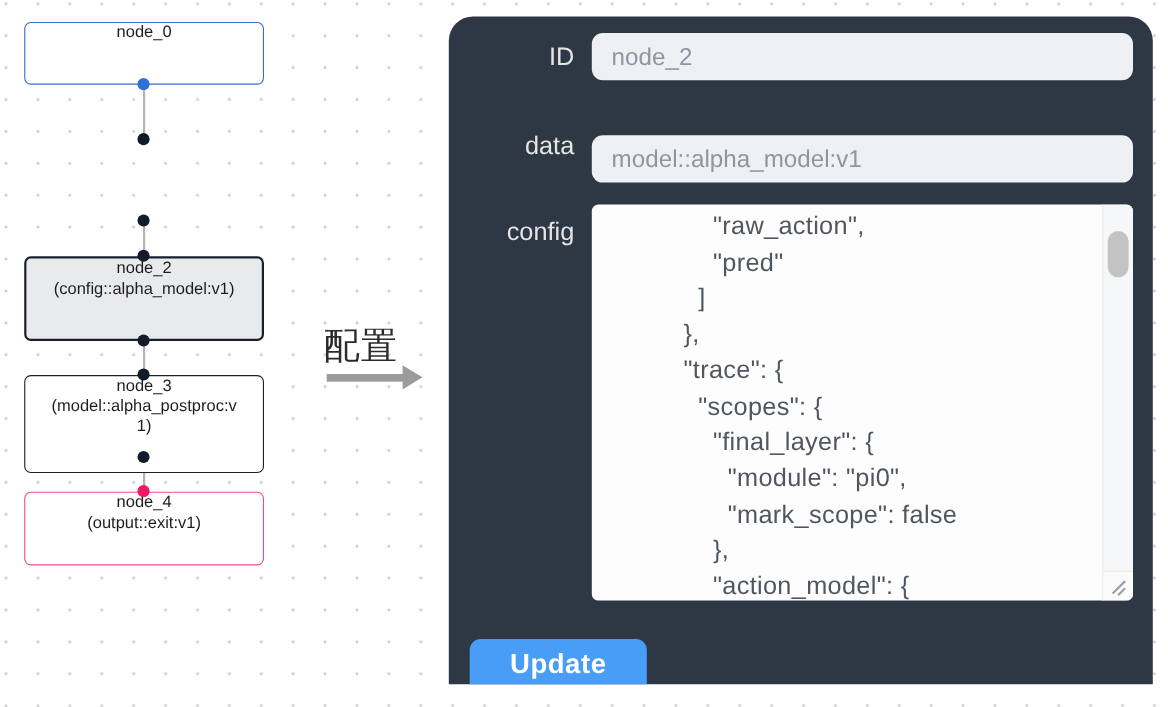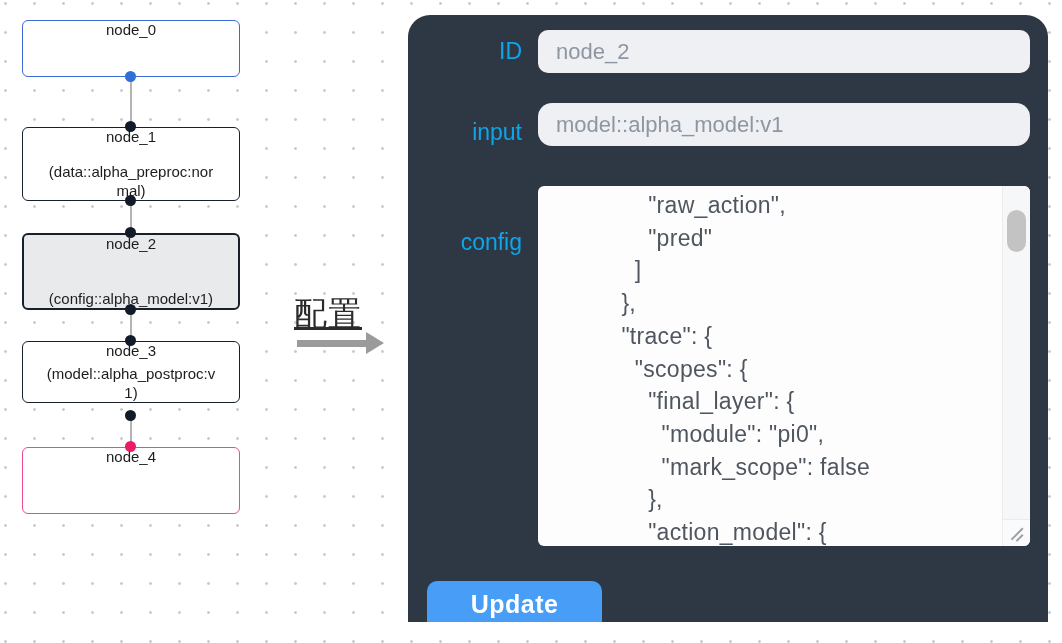--- a/index.html
+++ b/index.html
@@ -13,28 +13,28 @@
     background-size:29px 29px;
     background-position:-9px -11px;
   }
 
   
   .canvas{ position:absolute; inset:0; width:420px; height:643px; }
 
   .node{
     position:absolute; left:22px; width:218px;
     background:#ffffff; border:1.5px solid #18202e; border-radius:6px;
-    display:flex; flex-direction:column; justify-content:space-between; align-items:center;
+    display:flex; flex-direction:column; justify-content:flex-start; align-items:center;
     text-align:center; font-size:15px; line-height:18.5px; color:#1d1d1f; z-index:2;
   }
   .node .ntype{ width:172px; word-break:break-all; }
   .node-0{ top:20px;  height:57px; border-color:var(--accent-blue,#3b6bd0); }
   .node-1{ top:127px; height:74px; }
   .node-2{ top:233px; height:77px; background:#e9eaeb; border-width:2px; }
-  .node-3{ top:341px; height:62px; }
+  .node-3{ top:341px; height:89px; }
   .node-4{ top:447px; height:67px; border-color:var(--accent-pink,#ee4b8f); }
 
   .edge{ position:absolute; left:130px; width:2px; background:#b4b4b4; z-index:1; }
   .edge-1{ top:77px;  height:50px; }
   .edge-2{ top:201px; height:32px; }
   .edge-3{ top:310px; height:31px; }
   .edge-4{ top:416px; height:31px; }
 
   .handle{
     position:absolute; left:125px; width:11px; height:11px; border-radius:50%;
@@ -42,48 +42,48 @@
   }
   .h-n0b{ top:71px;  background:var(--handle-blue,#2f6fd6); }
   .h-n1t{ top:121px; } .h-n1b{ top:195px; }
   .h-n2t{ top:227px; } .h-n2b{ top:304px; }
   .h-n3t{ top:335px; } .h-n3b{ top:410px; }
   .h-n4t{ top:441px; background:var(--handle-pink,#ec1a67); }
 
   
   .arrow-label{
     position:absolute; left:294px; top:292px; width:90px;
-    font-size:33px; color:#2b2b2b; letter-spacing:1px;text-decoration:underline;
+    font-size:33px; color:#2b2b2b; letter-spacing:1px;
   }
   .arrow-shaft{ position:absolute; left:297px; top:340px; width:70px; height:7px; background:#9b9b9b; }
   .arrow-head{
     position:absolute; left:366px; top:332px; width:0; height:0;
     border-top:11px solid transparent; border-bottom:11px solid transparent;
     border-left:18px solid #9b9b9b;
   }
 
   
   .panel{
     position:absolute; left:408px; top:15px; width:640px; height:607px;
     background:var(--panel-bg,#2e3744); border-radius:22px 22px 0 0; overflow:hidden; z-index:5;
   }
   .f-label{
     position:absolute; left:0; width:114px; text-align:right;
-    color:#0ea5e9; font-size:23px;
+    color:#e5e5e5; font-size:23px;
   }
   .lbl-id{ top:15px; height:43px; line-height:43px; }
   .lbl-type{ top:96px; height:43px; line-height:43px; }
-  .lbl-config{ top:180px; height:30px; line-height:30px;margin-top:32px; }
+  .lbl-config{ top:180px; height:30px; line-height:30px; }
 
   .f-input{
     position:absolute; left:130px; width:492px; height:43px;
     background:#eef0f4; border:none; outline:none; border-radius:10px;
     font-family:inherit; font-size:22px; color:#8d96a1; padding:0 18px;
   }
-  .inp-id{ top:15px; } .inp-type{ top:88px;border-radius:14px; }
+  .inp-id{ top:15px; } .inp-type{ top:108px; }
 
   .config-box{
     position:absolute; left:130px; top:171px; width:492px; height:360px;
     background:#fdfdfd; border-radius:6px; overflow:hidden;
   }
   .config-text{
     position:absolute; top:0; left:0; right:28px; bottom:0; overflow:hidden;
     white-space:pre; font-size:23px; line-height:32.7px; color:#4f565f;
     padding:3px 0 0 70px; letter-spacing:0.3px;
   }
@@ -100,21 +100,21 @@
     background:#fbfbfb; border-top:1px solid #ececec; border-left:1px solid #ececec;
   }
   .resize-grip::before, .resize-grip::after{
     content:""; position:absolute; background:#9aa0a6; height:1.6px;
     transform:rotate(-45deg);
   }
   .resize-grip::before{ width:16px; left:6px; top:13px; }
   .resize-grip::after{ width:9px; left:12px; top:17px; }
 
   .update-btn{
-    position:absolute; left:19px; top:566px; width:175px; height:56px;
+    position:absolute; left:19px; top:566px; width:161px; height:56px;
     background:var(--button-blue,#489df6); border:none; border-radius:10px;
     color:#ffffff; font-family:inherit; font-size:25px; font-weight:bold;
     display:flex; justify-content:center; align-items:flex-start; padding-top:9px;
     letter-spacing:0.5px; cursor:pointer;
   }
 </style>
 </head>
 <body>
 
 <div class="screen">
@@ -122,34 +122,31 @@
   <div class="canvas">
 
     <div class="edge edge-1"></div>
     <div class="edge edge-2"></div>
     <div class="edge edge-3"></div>
     <div class="edge edge-4"></div>
 
     <div class="node node-0">
       <span class="nname">node_0</span>
     </div>
-    <div class="node node-1">
-      <span class="nname">node_1</span>
-      <span class="ntype">(data::alpha_preproc:normal)</span>
-    </div>
     <div class="node node-2">
       <span class="nname">node_2</span>
       <span class="ntype">(config::alpha_model:v1)</span>
     </div>
     <div class="node node-3">
       <span class="nname">node_3</span>
       <span class="ntype">(model::alpha_postproc:v1)</span>
     </div>
     <div class="node node-4">
       <span class="nname">node_4</span>
+      <span class="ntype">(output::exit:v1)</span>
     </div>
 
     <div class="handle h-n0b"></div>
     <div class="handle h-n1t"></div>
     <div class="handle h-n1b"></div>
     <div class="handle h-n2t"></div>
     <div class="handle h-n2b"></div>
     <div class="handle h-n3t"></div>
     <div class="handle h-n3b"></div>
     <div class="handle h-n4t"></div>
@@ -157,21 +154,21 @@
 
   <div class="arrow-label">配置</div>
   <div class="arrow-shaft"></div>
   <div class="arrow-head"></div>
 
   <div class="panel">
 
     <div class="f-label lbl-id">ID</div>
     <input class="f-input inp-id" type="text" value="node_2" style="">
 
-    <div class="f-label lbl-type">input</div>
+    <div class="f-label lbl-type">data</div>
     <input class="f-input inp-type" type="text" value="model::alpha_model:v1" style="">
 
     <div class="f-label lbl-config">config</div>
     <div class="config-box">
       <div class="config-text">      "raw_action",
       "pred"
     ]
   },
   "trace": {
     "scopes": {

